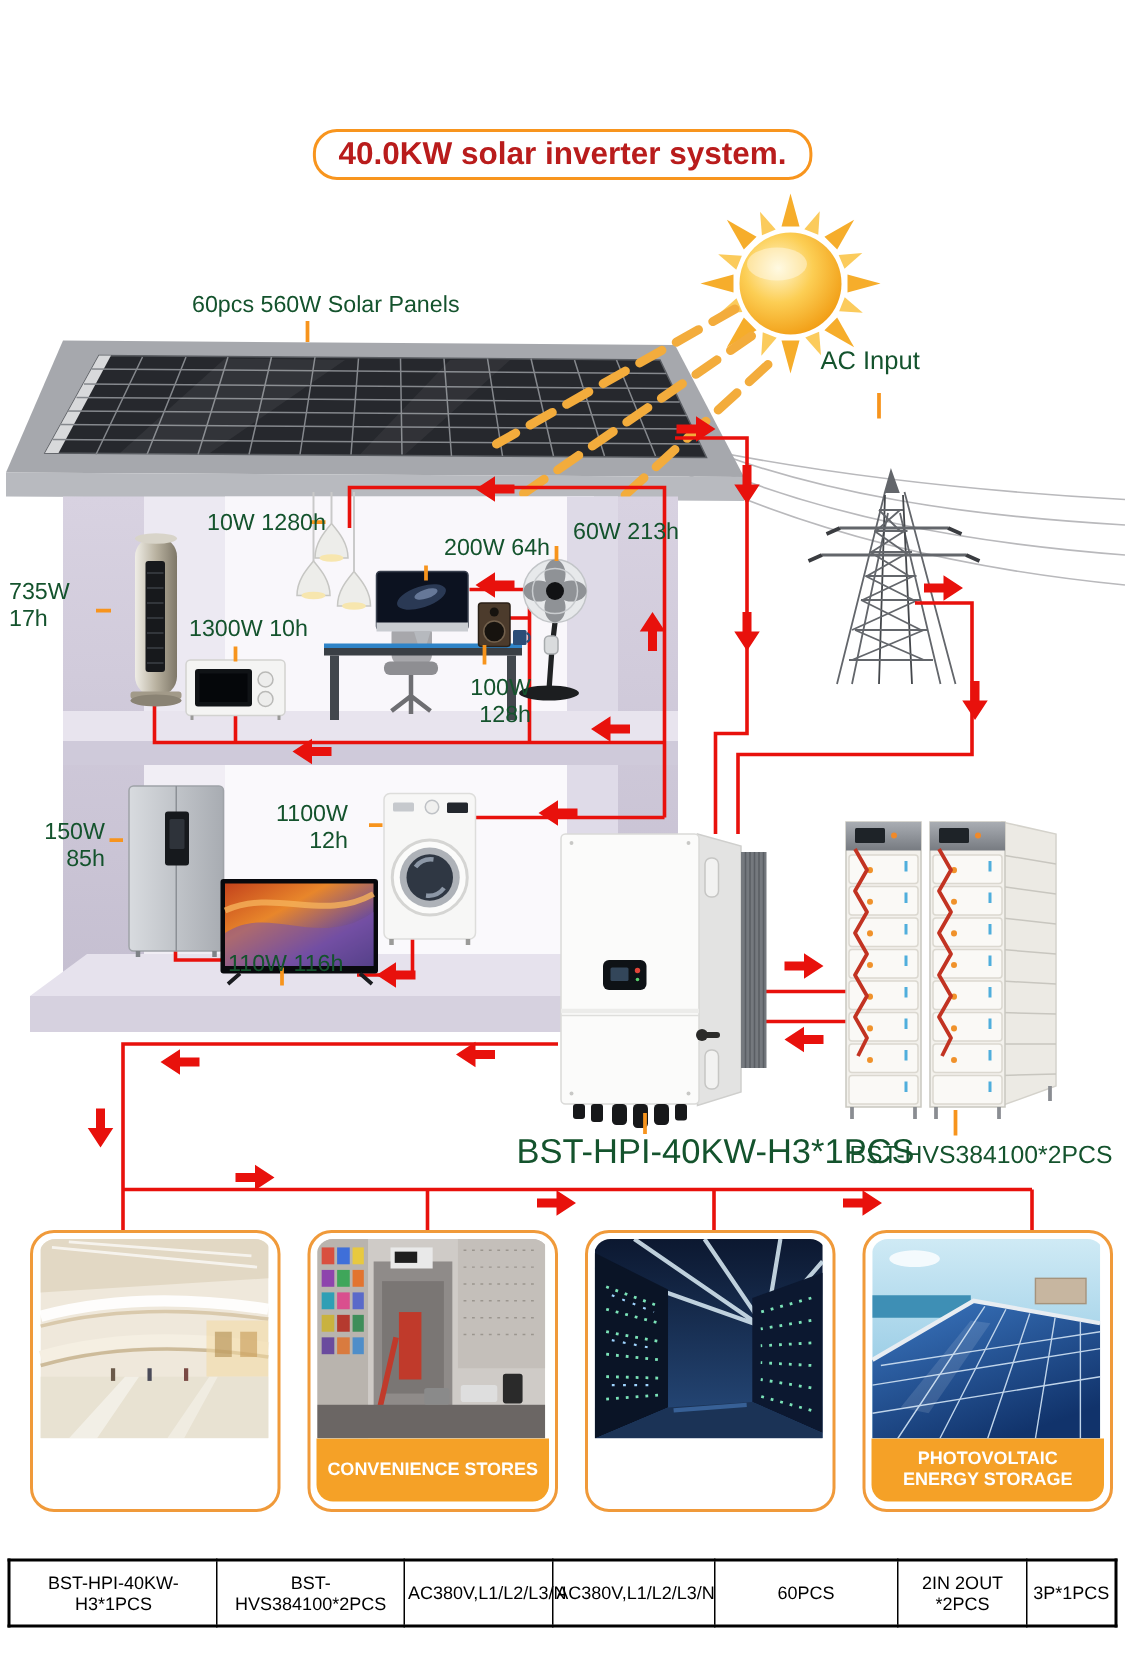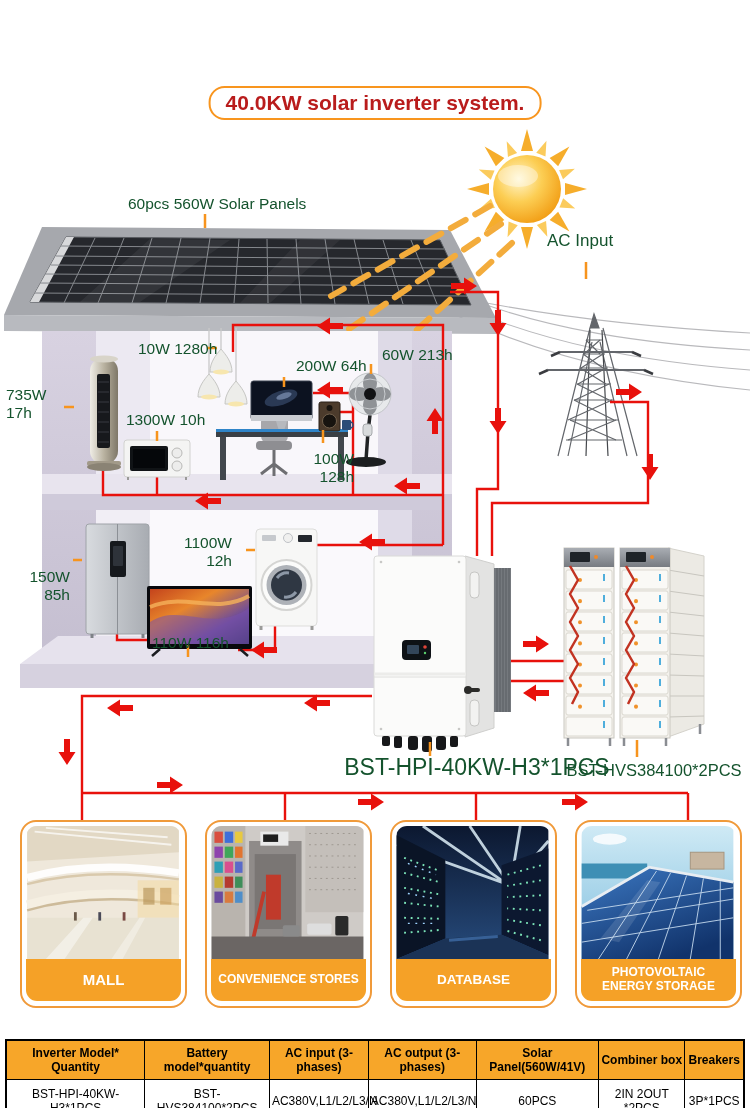--- a/index.html
+++ b/index.html
@@ -347,21 +347,21 @@
   <div class="lbl" style="left:128px;top:195px;">60pcs 560W Solar Panels</div>
   <div class="lbl" style="left:547px;top:231px;font-size:17px;">AC Input</div>
   <div class="lbl" style="left:138px;top:340px;">10W 1280h</div>
   <div class="lbl" style="left:252px;top:357px;margin-left:44px;">200W 64h</div>
   <div class="lbl" style="left:346px;top:346px;margin-left:36px;">60W 213h</div>
   <div class="lbl rgt" style="left:6px;top:386px;width:54px;">735W
 17h</div>
   <div class="lbl" style="left:126px;top:411px;">1300W 10h</div>
   <div class="lbl ctr" style="left:302px;top:450px;width:52px;">100W
 128h</div>
-  <div class="lbl ctr" style="left:26px;top:568px;width:44px;">150W
+  <div class="lbl ctr" style="left:26px;top:546px;width:44px;">150W
 85h</div>
   <div class="lbl ctr" style="left:180px;top:534px;width:52px;">1100W
 12h</div>
   <div class="lbl" style="left:152px;top:634px;">110W 116h</div>
   <div class="lbl big" style="left:327px;top:754px;width:300px;">BST-HPI-40KW-H3*1PCS</div>
   <div class="lbl mid" style="left:559px;top:761px;width:190px;">BST-HVS384100*2PCS</div>
 
   <div class="card c1" style="left:20px;">
     <span class="photo">
       <svg width="154" height="133" viewBox="0 0 162 142">
@@ -376,21 +376,20 @@
         <rect x="124" y="66" width="12" height="18" fill="#B08C4F" opacity="0.6"></rect>
         <rect x="142" y="66" width="12" height="18" fill="#C79A55" opacity="0.6"></rect>
         <rect x="0" y="98" width="162" height="44" fill="#E8E2D2"></rect>
         <polygon points="20,142 60,98 70,98 40,142" fill="#FFFFFF" opacity="0.45"></polygon>
         <polygon points="90,142 120,98 126,98 102,142" fill="#FFFFFF" opacity="0.35"></polygon>
         <rect x="50" y="92" width="3" height="9" fill="#6B5A4A"></rect>
           <rect x="76" y="92" width="3" height="9" fill="#4A4A58"></rect>
         <rect x="102" y="92" width="3" height="9" fill="#7A4A44"></rect>
       </svg>
     </span>
-    <div class="band">MALL</div>
   </div>
 
   <div class="card c2" style="left:205px;">
     <span class="photo">
       <svg width="153" height="133" viewBox="0 0 162 142">
         <rect width="162" height="142" fill="#CFCBC7"></rect>
         <rect x="0" y="0" width="36" height="142" fill="#B9B4AE"></rect>
         <g>
           <rect x="3" y="6" width="9" height="12" fill="#D94F3F"></rect>
             <rect x="14" y="6" width="9" height="12" fill="#3F6FD9"></rect>
@@ -438,21 +437,20 @@
         <path d="M0,20 L118,62 M28,0 L118,62 M78,0 L120,62 M162,16 L122,62 M132,0 L122,60" stroke="#DDEFF8" stroke-width="3" opacity="0.85" fill="none"></path>
         <polygon points="0,10 52,36 52,120 0,142" fill="#0A1426"></polygon>
         <polygon points="162,24 112,42 112,116 162,138" fill="#0C1830"></polygon>
         <path d="M8,34 L46,48 M8,50 L46,60 M8,66 L46,73 M8,82 L46,86 M8,98 L46,99 M8,114 L46,111" stroke="#7BE3B8" stroke-width="2" stroke-dasharray="2 5" fill="none"></path>
         <path d="M12,40 L42,52 M12,72 L42,78 M12,104 L42,104" stroke="#9FD4FF" stroke-width="1.5" stroke-dasharray="2 6" fill="none"></path>
         <path d="M154,42 L118,52 M154,58 L118,64 M154,74 L118,76 M154,90 L118,88 M154,106 L118,100 M154,122 L118,112" stroke="#7BE3B8" stroke-width="2" stroke-dasharray="2 5" fill="none"></path>
         <polygon points="0,142 52,120 112,116 162,138 162,142 0,142" fill="#1B3356"></polygon>
         <path d="M56,122 L108,118" stroke="#3E6CA6" stroke-width="3" opacity="0.8"></path>
       </svg>
     </span>
-    <div class="band">DATABASE</div>
   </div>
 
   <div class="card c4" style="left:575px;">
     <span class="photo">
       <svg width="153" height="133" viewBox="0 0 162 142">
         <defs>
           <linearGradient id="skyG" x1="0" y1="0" x2="0" y2="1">
             <stop offset="0" stop-color="#CFEAF5"></stop>
               <stop offset="1" stop-color="#7FBEDE"></stop>
           </linearGradient>
@@ -480,29 +478,20 @@
     <colgroup>
       <col style="width:18.8%">
         <col style="width:16.9%">
         <col style="width:13.4%">
       <col style="width:14.6%">
         <col style="width:16.6%">
         <col style="width:11.7%">
         <col style="width:8%">
     </colgroup>
     <tbody>
-        <tr>
-      <th>Inverter Model* Quantity</th>
-      <th>Battery model*quantity</th>
-      <th>AC input (3-phases)</th>
-      <th>AC output (3-phases)</th>
-      <th>Solar Panel(560W/41V)</th>
-      <th>Combiner box</th>
-      <th>Breakers</th>
-    </tr>
     <tr>
       <td>BST-HPI-40KW-H3*1PCS</td>
       <td>BST-HVS384100*2PCS</td>
       <td>AC380V,L1/L2/L3/N</td>
       <td>AC380V,L1/L2/L3/N</td>
       <td>60PCS</td>
       <td>2IN 2OUT *2PCS</td>
       <td>3P*1PCS</td>
     </tr>
   </tbody>

